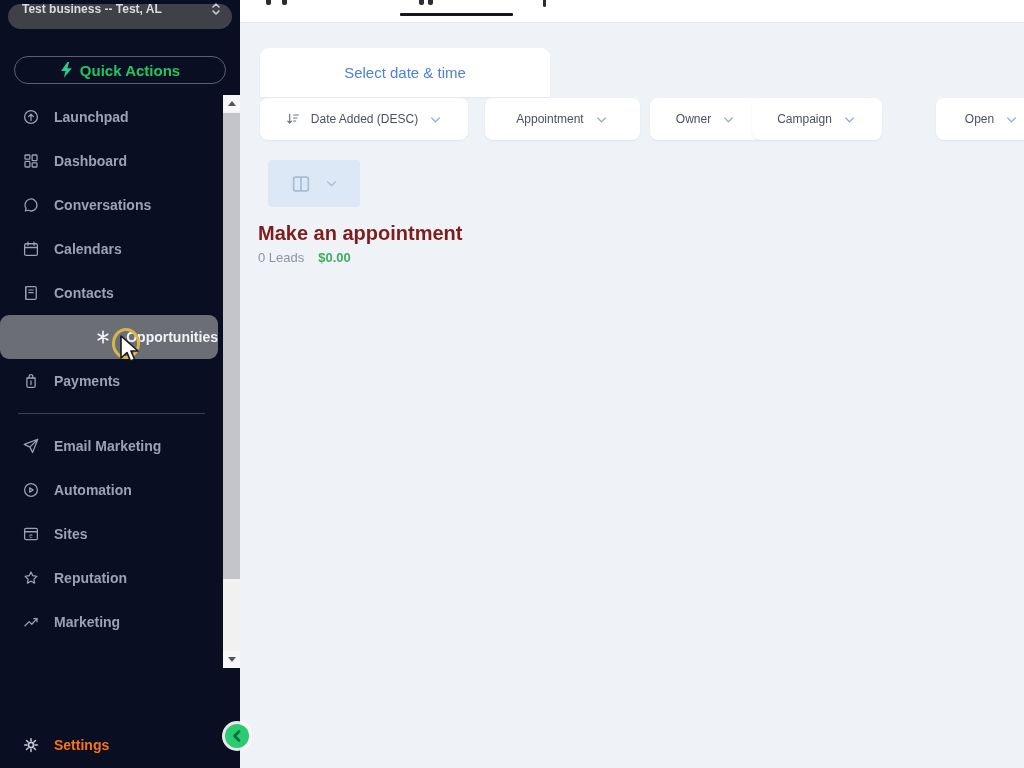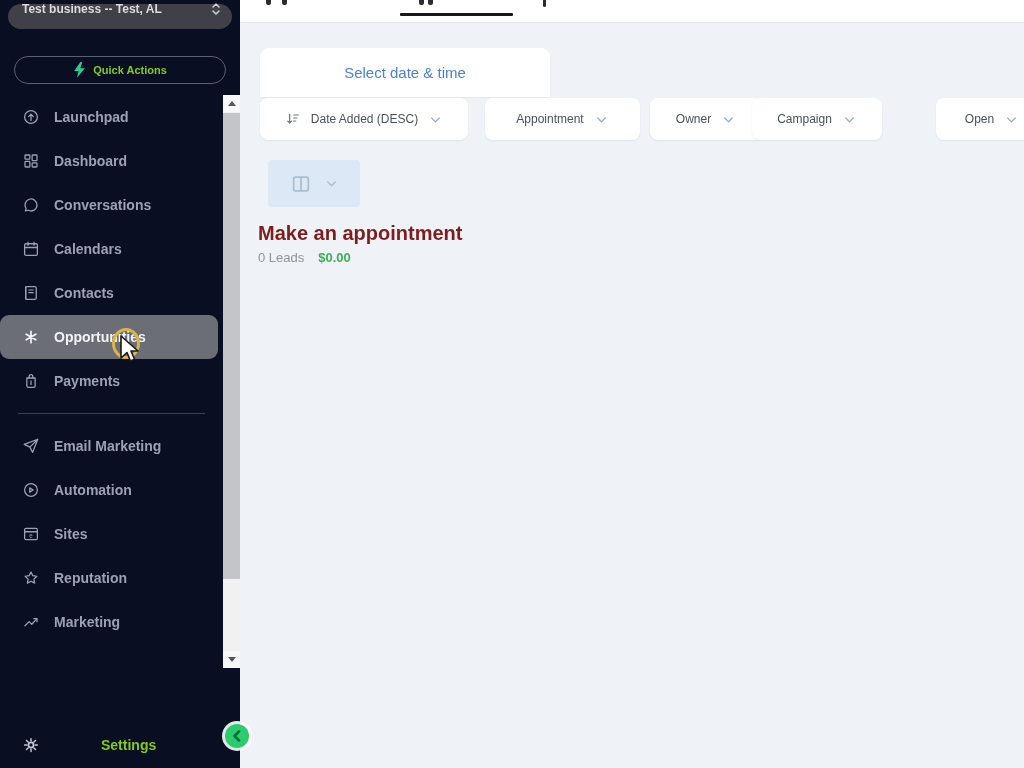--- a/index.html
+++ b/index.html
@@ -10,35 +10,35 @@
   .sidebar { position:absolute; left:0; top:0; width:240px; height:768px;
     background:#0a0e23; z-index:5; }
   .biz-select { position:absolute; left:8px; top:4px; width:224px; height:25px;
     background:#404148; border-radius:13px; display:flex; align-items:center;
     padding:0 10px 16px 14px; cursor:pointer; }
   .biz-select .biz-label { color:#d9dbe0; font-size:12px; font-weight:700; flex:1;
     white-space:nowrap; overflow:hidden; }
   .quick-actions { position:absolute; left:14px; top:56px; width:212px; height:28px;
     border:1px solid #5a5f72; border-radius:15px; display:flex; align-items:center;
     justify-content:center; gap:7px; cursor:pointer; background:transparent; }
-  .quick-actions span.qa-label { color:#84cc16; font-size:11px; font-weight:700; }
+  .quick-actions span.qa-label { color:#22c55e; font-size:15px; font-weight:700; }
 
   .nav { position:absolute; left:0; top:95px; width:223px; }
   .nav-item { position:relative; height:44px; display:flex; align-items:center;
     padding-left:22px; gap:14px; cursor:pointer; }
   .nav-item .lbl { color:#9ba1b6; font-size:14px; font-weight:700; }
   .nav-item svg { stroke:#9ba1b6; }
-  .nav-item.selected { background:#6c6e75; border-radius:9px; width:218px; }
+  .nav-item.selected { background:#6c6e75; border-radius:9px; width:218px;justify-content:flex-end; }
   .nav-item.selected .lbl { color:#f2f3f6; }
   .nav-item.selected svg { stroke:#f2f3f6; }
   .nav-divider { height:1px; background:#3a4059; margin:10px 18px 10px 18px; }
 
   .settings-row { position:absolute; left:0; top:731px; height:28px; width:220px;
     display:flex; align-items:center; padding-left:22px; gap:14px; cursor:pointer; }
-  .settings-row .lbl { color:#84cc16; font-size:14px; font-weight:700;margin-left:47px; }
+  .settings-row .lbl { color:#f97316; font-size:14px; font-weight:700; }
   .settings-row svg { stroke:#c3c7d3; }
 
   
   .sb-track { position:absolute; left:223px; top:95px; width:17px; height:573px;
     background:#f1f1f2; }
   .sb-btn { position:absolute; left:0; width:17px; height:17px; background:#f7f7f8;
     display:flex; align-items:center; justify-content:center; cursor:pointer; }
   .sb-btn.up { top:0; }
   .sb-btn.down { top:556px; }
   .sb-arrow { width:0; height:0; border-left:4px solid transparent;

